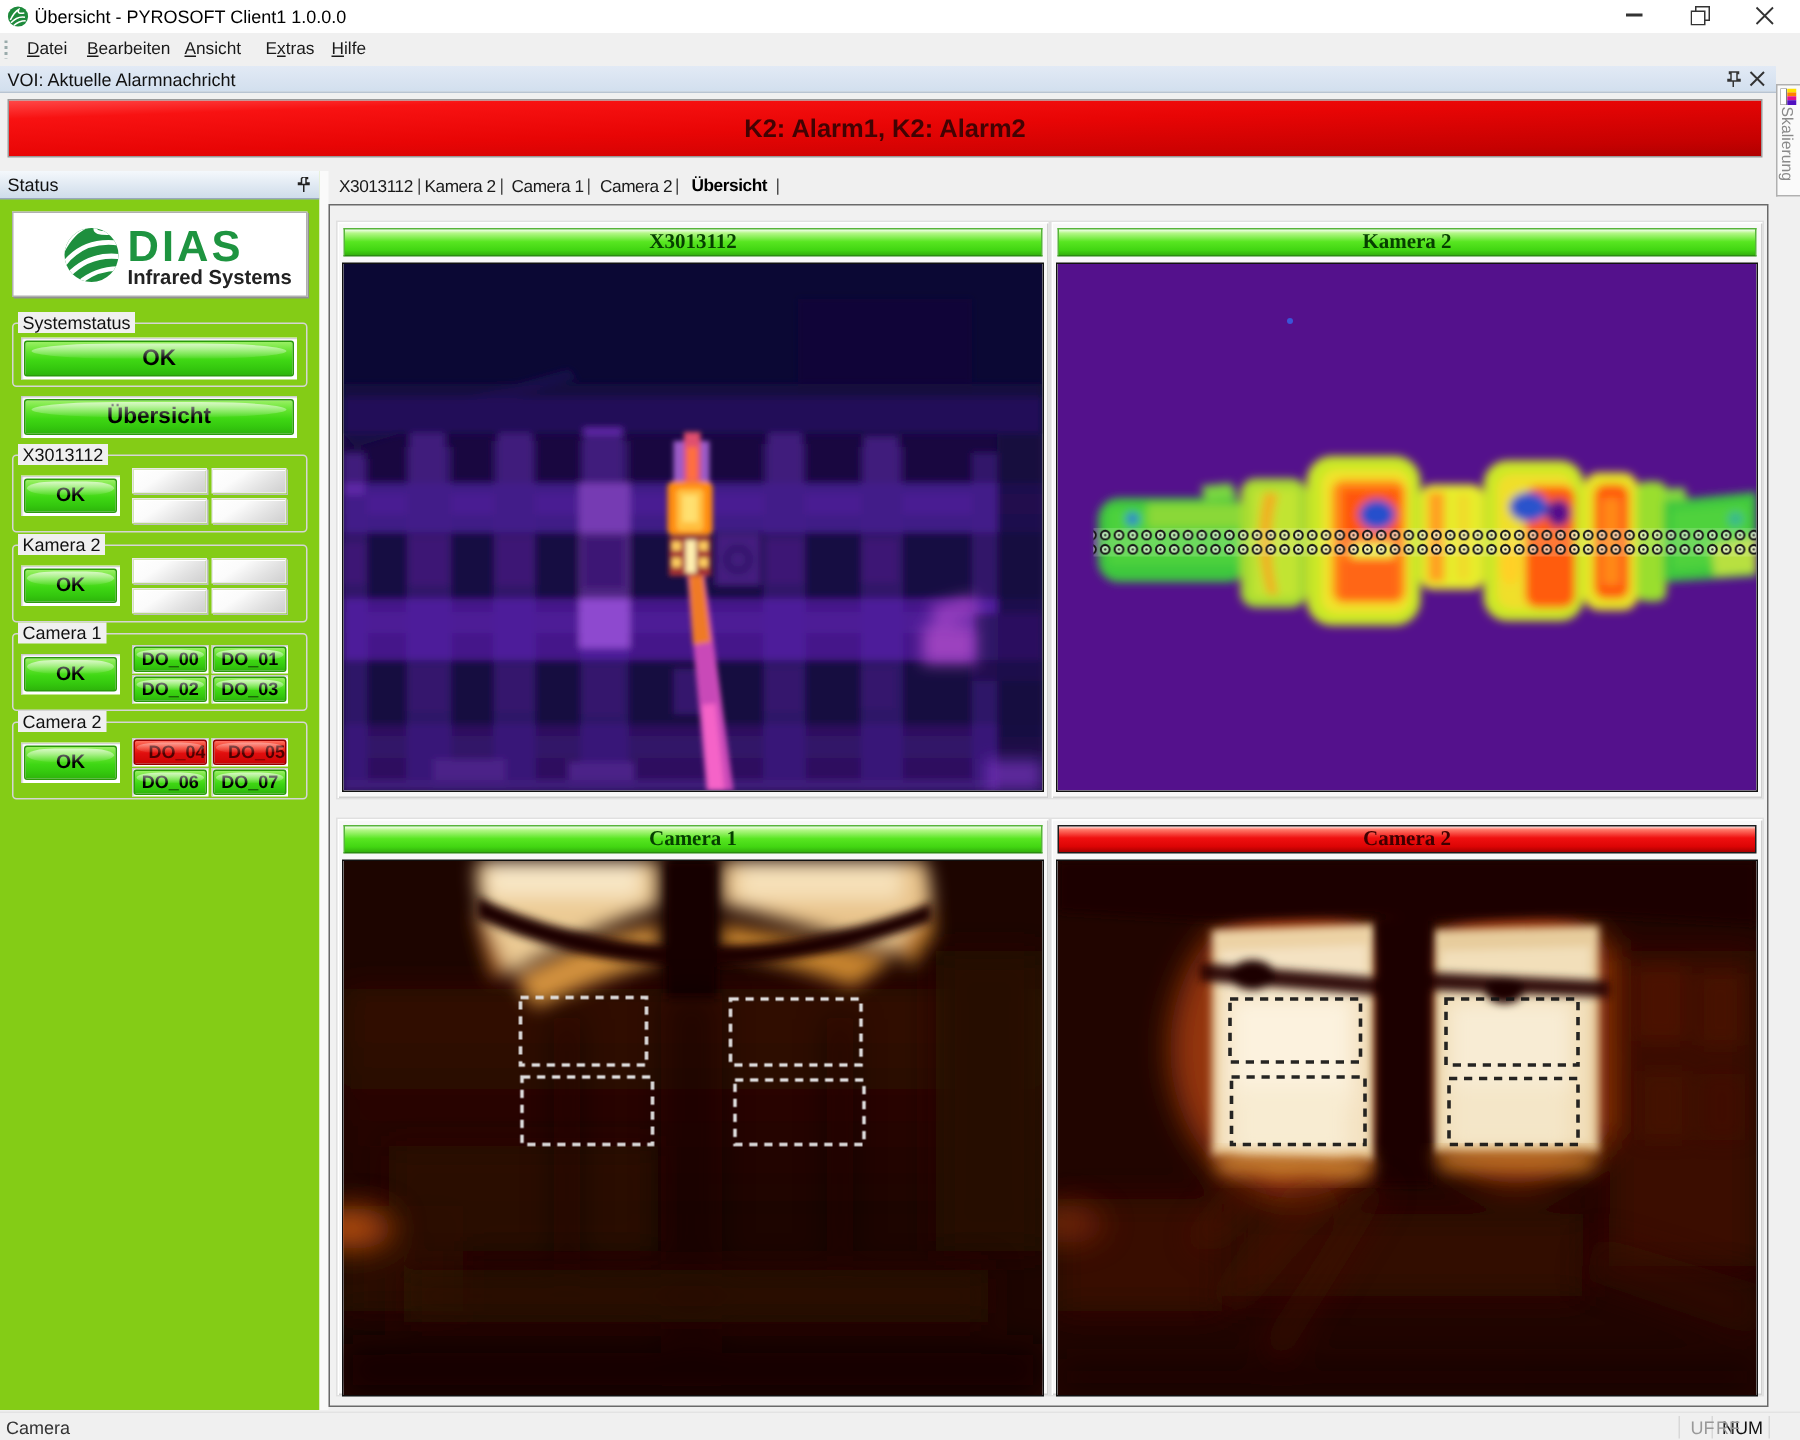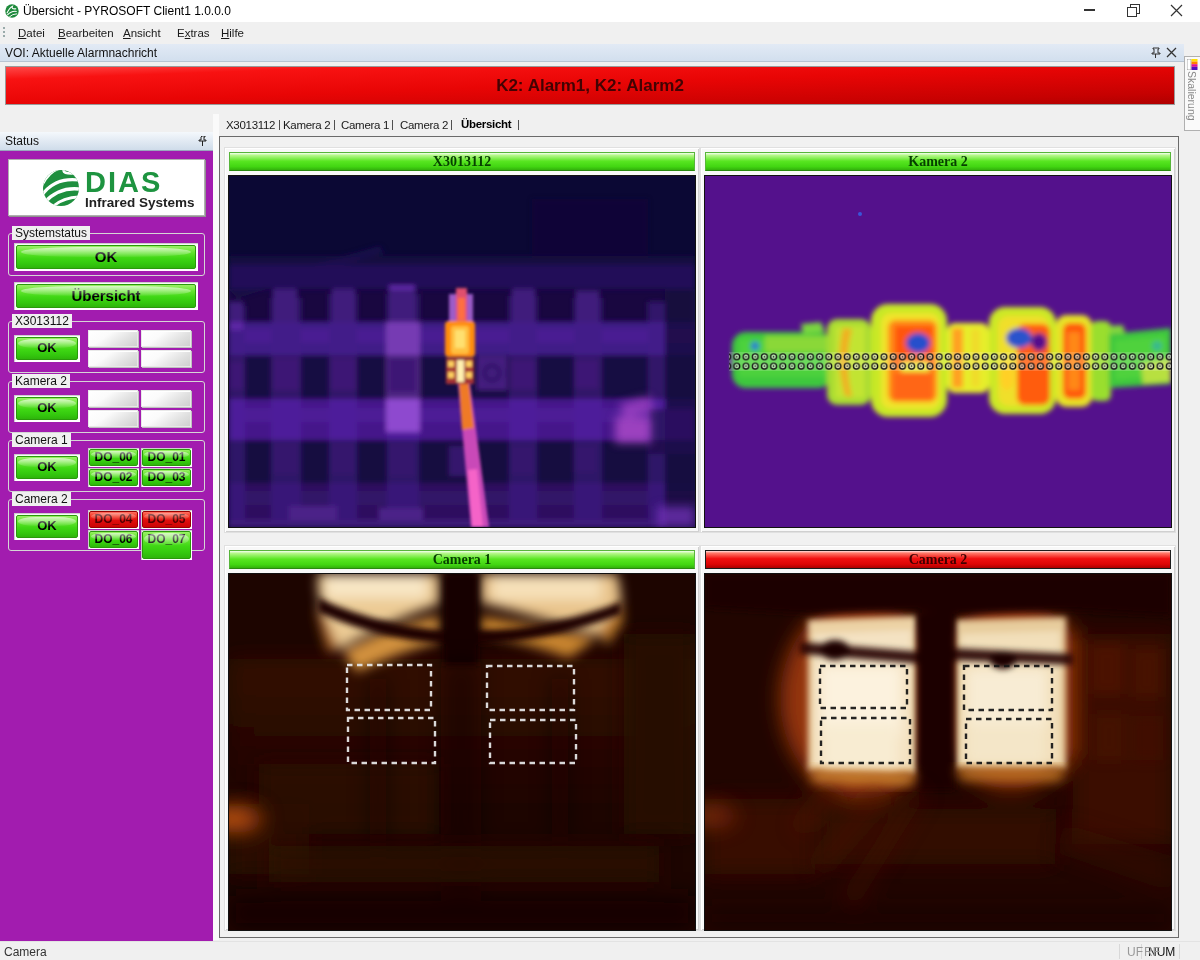--- a/index.html
+++ b/index.html
@@ -13,40 +13,40 @@
   .menu-item { position:absolute; top:5px; font-size:11.5px; color:#1a1a1a; }
   .menu-item u { text-decoration:underline; }
   #voibar { left:0; top:44px; width:1184px; height:18px;
     background:linear-gradient(#e2eaf5,#d2dfee); border-bottom:1px solid #b8c4d2;}
   #voibar span { position:absolute; left:5px; top:2px; font-size:12px; color:#111; }
   #banner { left:5px; top:66px; width:1170px; height:39px;
     border:1px solid #9a9a9a;
     background:linear-gradient(178deg,#ff4848 0%,#f81212 16%,#e80505 48%,#c60101 85%,#b00000 100%);
     text-align:center; line-height:38px; font-weight:bold; font-size:17px; color:#420303; }
   
-  #statuspanel { left:0; top:132px; width:213px; height:826px; background:#a21caf; }
+  #statuspanel { left:0; top:114px; width:213px; height:826px; background:#84cc16; }
   #statushdr { position:absolute; left:0; top:0; width:213px; height:19px;
     background:linear-gradient(#f4f8fc,#cfdcea); border-bottom:1px solid #98a8bc; }
   #statushdr span { position:absolute; left:5px; top:2px; font-size:12px; color:#111; }
   #logobox { position:absolute; left:8px; top:27px; width:197px; height:57px;
     background:#fff; border:1px solid #b0b0b0;
     box-shadow:1px 1px 0 #909090;text-align:right; }
   .grouplabel { position:absolute; font-size:12px; color:#111; background:#f0f0f0; padding:0 3px; z-index:3;}
   .groupbox { position:absolute; border:1px solid #d5d5d5; border-radius:3px; }
   .btnframe { position:absolute; background:#fff;
     box-shadow: inset 1px 1px 1px #c8c8c8; padding:2px; }
   .gbtn { width:100%; height:100%; border:1px solid #2a9a0a; border-radius:2px;
     background:linear-gradient(#9af064 0%, #62e42e 30%, #3fd714 55%, #34c80e 80%, #2eb50b 100%);
     text-align:center; font-weight:bold; color:#000; position:relative; overflow:hidden;}
   .gbtn::after { content:""; position:absolute; left:2%; top:5%; width:96%; height:45%;
     background:linear-gradient(rgba(255,255,255,.65), rgba(255,255,255,.05));
     border-radius:40%/60%; }
   .rbtn { width:100%; height:100%; border:1px solid #990000; border-radius:2px;
     background:linear-gradient(#ff7060 0%, #f23220 30%, #e00e0e 55%, #cc0404 100%);
-    text-align:center; font-weight:bold; color:#500000; position:relative; overflow:hidden;}
+    text-align:right; font-weight:bold; color:#500000; position:relative; overflow:hidden;}
   .rbtn::after { content:""; position:absolute; left:2%; top:5%; width:96%; height:45%;
     background:linear-gradient(rgba(255,255,255,.40), rgba(255,255,255,.03));
     border-radius:40%/60%; }
   .field { position:absolute; background:linear-gradient(145deg,#ffffff 0%,#fbfbfb 35%,#e2e2e2 70%,#cfcfcf 100%);
     border:1px solid #e8e8e8; box-shadow: inset 1px 1px 0 #fff, 1px 1px 0 #bfbfbf; }
   
   #tabrow { left:219px; top:115px; width:965px; height:21px; font-size:11.5px; letter-spacing:-0.3px; color:#1a1a1a;}
   #mainpanel { left:219px; top:136px; width:960px; height:802px;
     border:1px solid #6a6a6a; background:#f1f1f1; }
   .campanel { position:absolute; background:#f8f8f8;
@@ -202,21 +202,21 @@
   </div>
   <div class="btnframe" style="left:88px;top:378px;width:51px;height:19px;padding:1px">
     <div class="rbtn" style="font-size:12px;line-height:15px">DO_04</div>
   </div>
   <div class="btnframe" style="left:141px;top:378px;width:51px;height:19px;padding:1px">
     <div class="rbtn" style="font-size:12px;line-height:15px">DO_05</div>
   </div>
   <div class="btnframe" style="left:88px;top:398px;width:51px;height:19px;padding:1px">
     <div class="gbtn" style="font-size:12px;line-height:15px">DO_06</div>
   </div>
-  <div class="btnframe" style="left:141px;top:398px;width:51px;height:30px;padding:1px">
+  <div class="btnframe" style="left:141px;top:398px;width:51px;height:19px;padding:1px">
     <div class="gbtn" style="font-size:12px;line-height:15px">DO_07</div>
   </div>
 </div>
 <div class="abs" style="left:213px;top:114px;width:6px;height:826px;background:#fafafa"></div>
 
 <div class="abs" id="tabrow">
   <span class="abs" style="left:7px;top:4px">X3013112</span>
   <span class="abs" style="left:59px;top:3px;color:#444">|</span>
   <span class="abs" style="left:64px;top:4px">Kamera 2</span>
   <span class="abs" style="left:114px;top:3px;color:#444">|</span>

